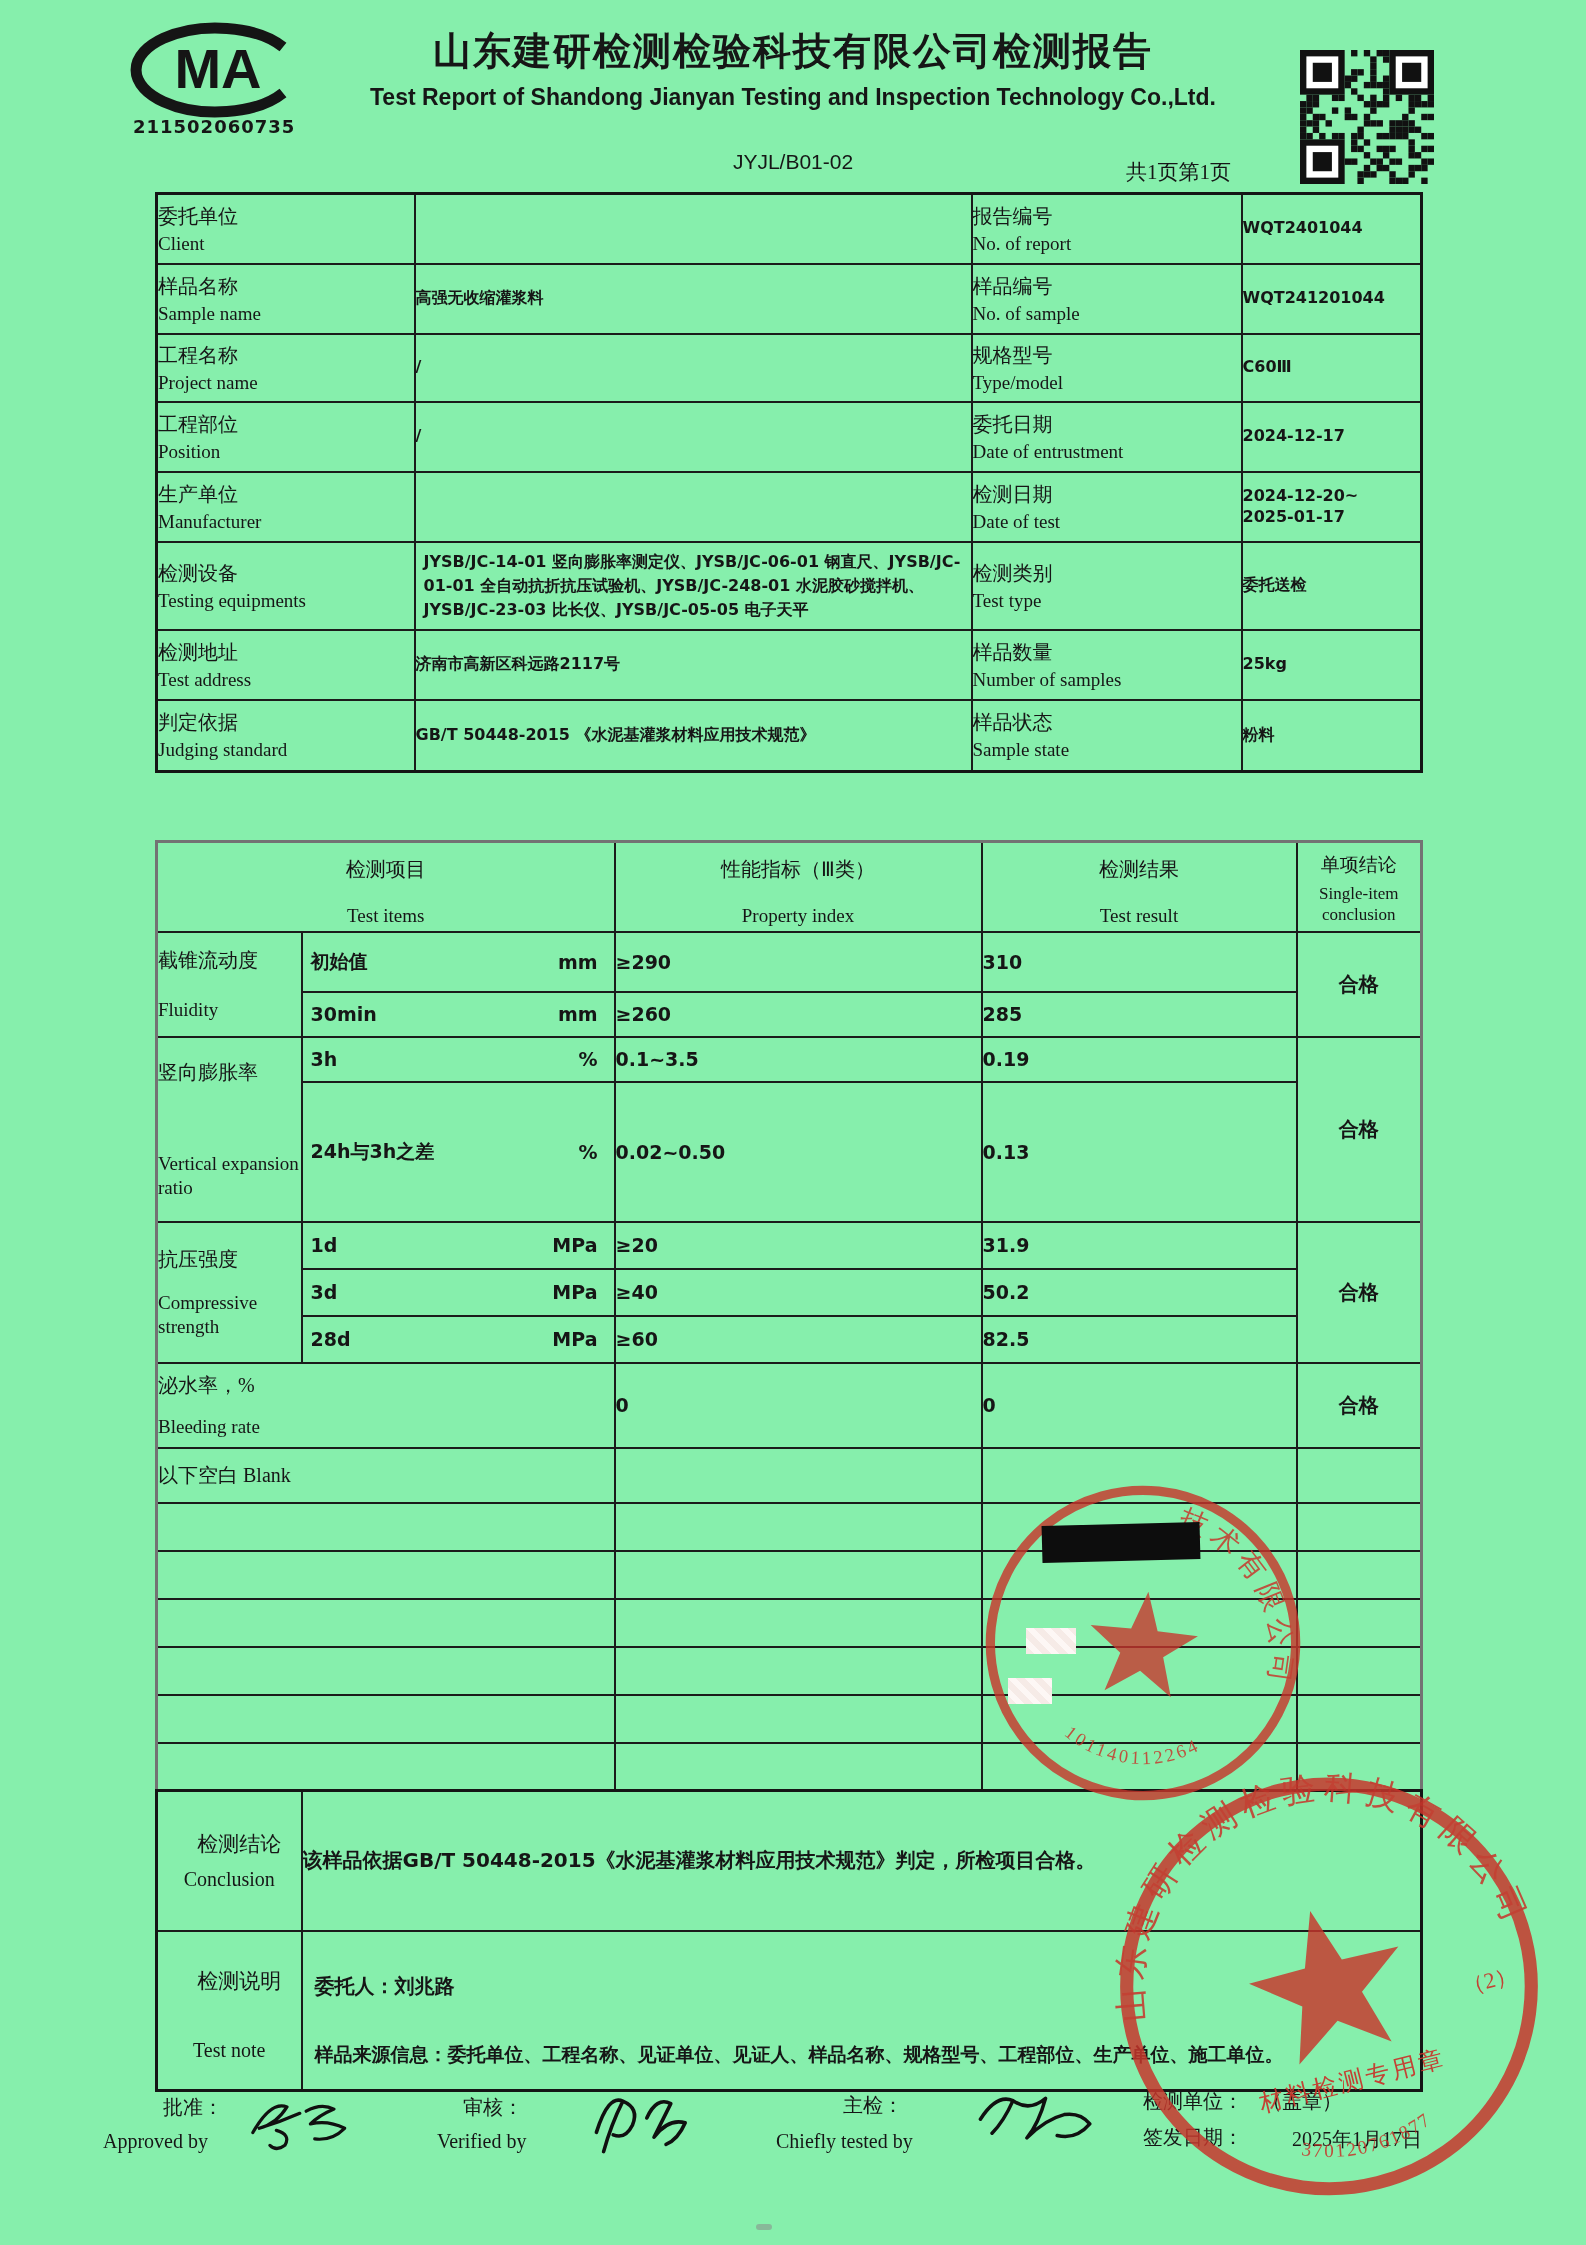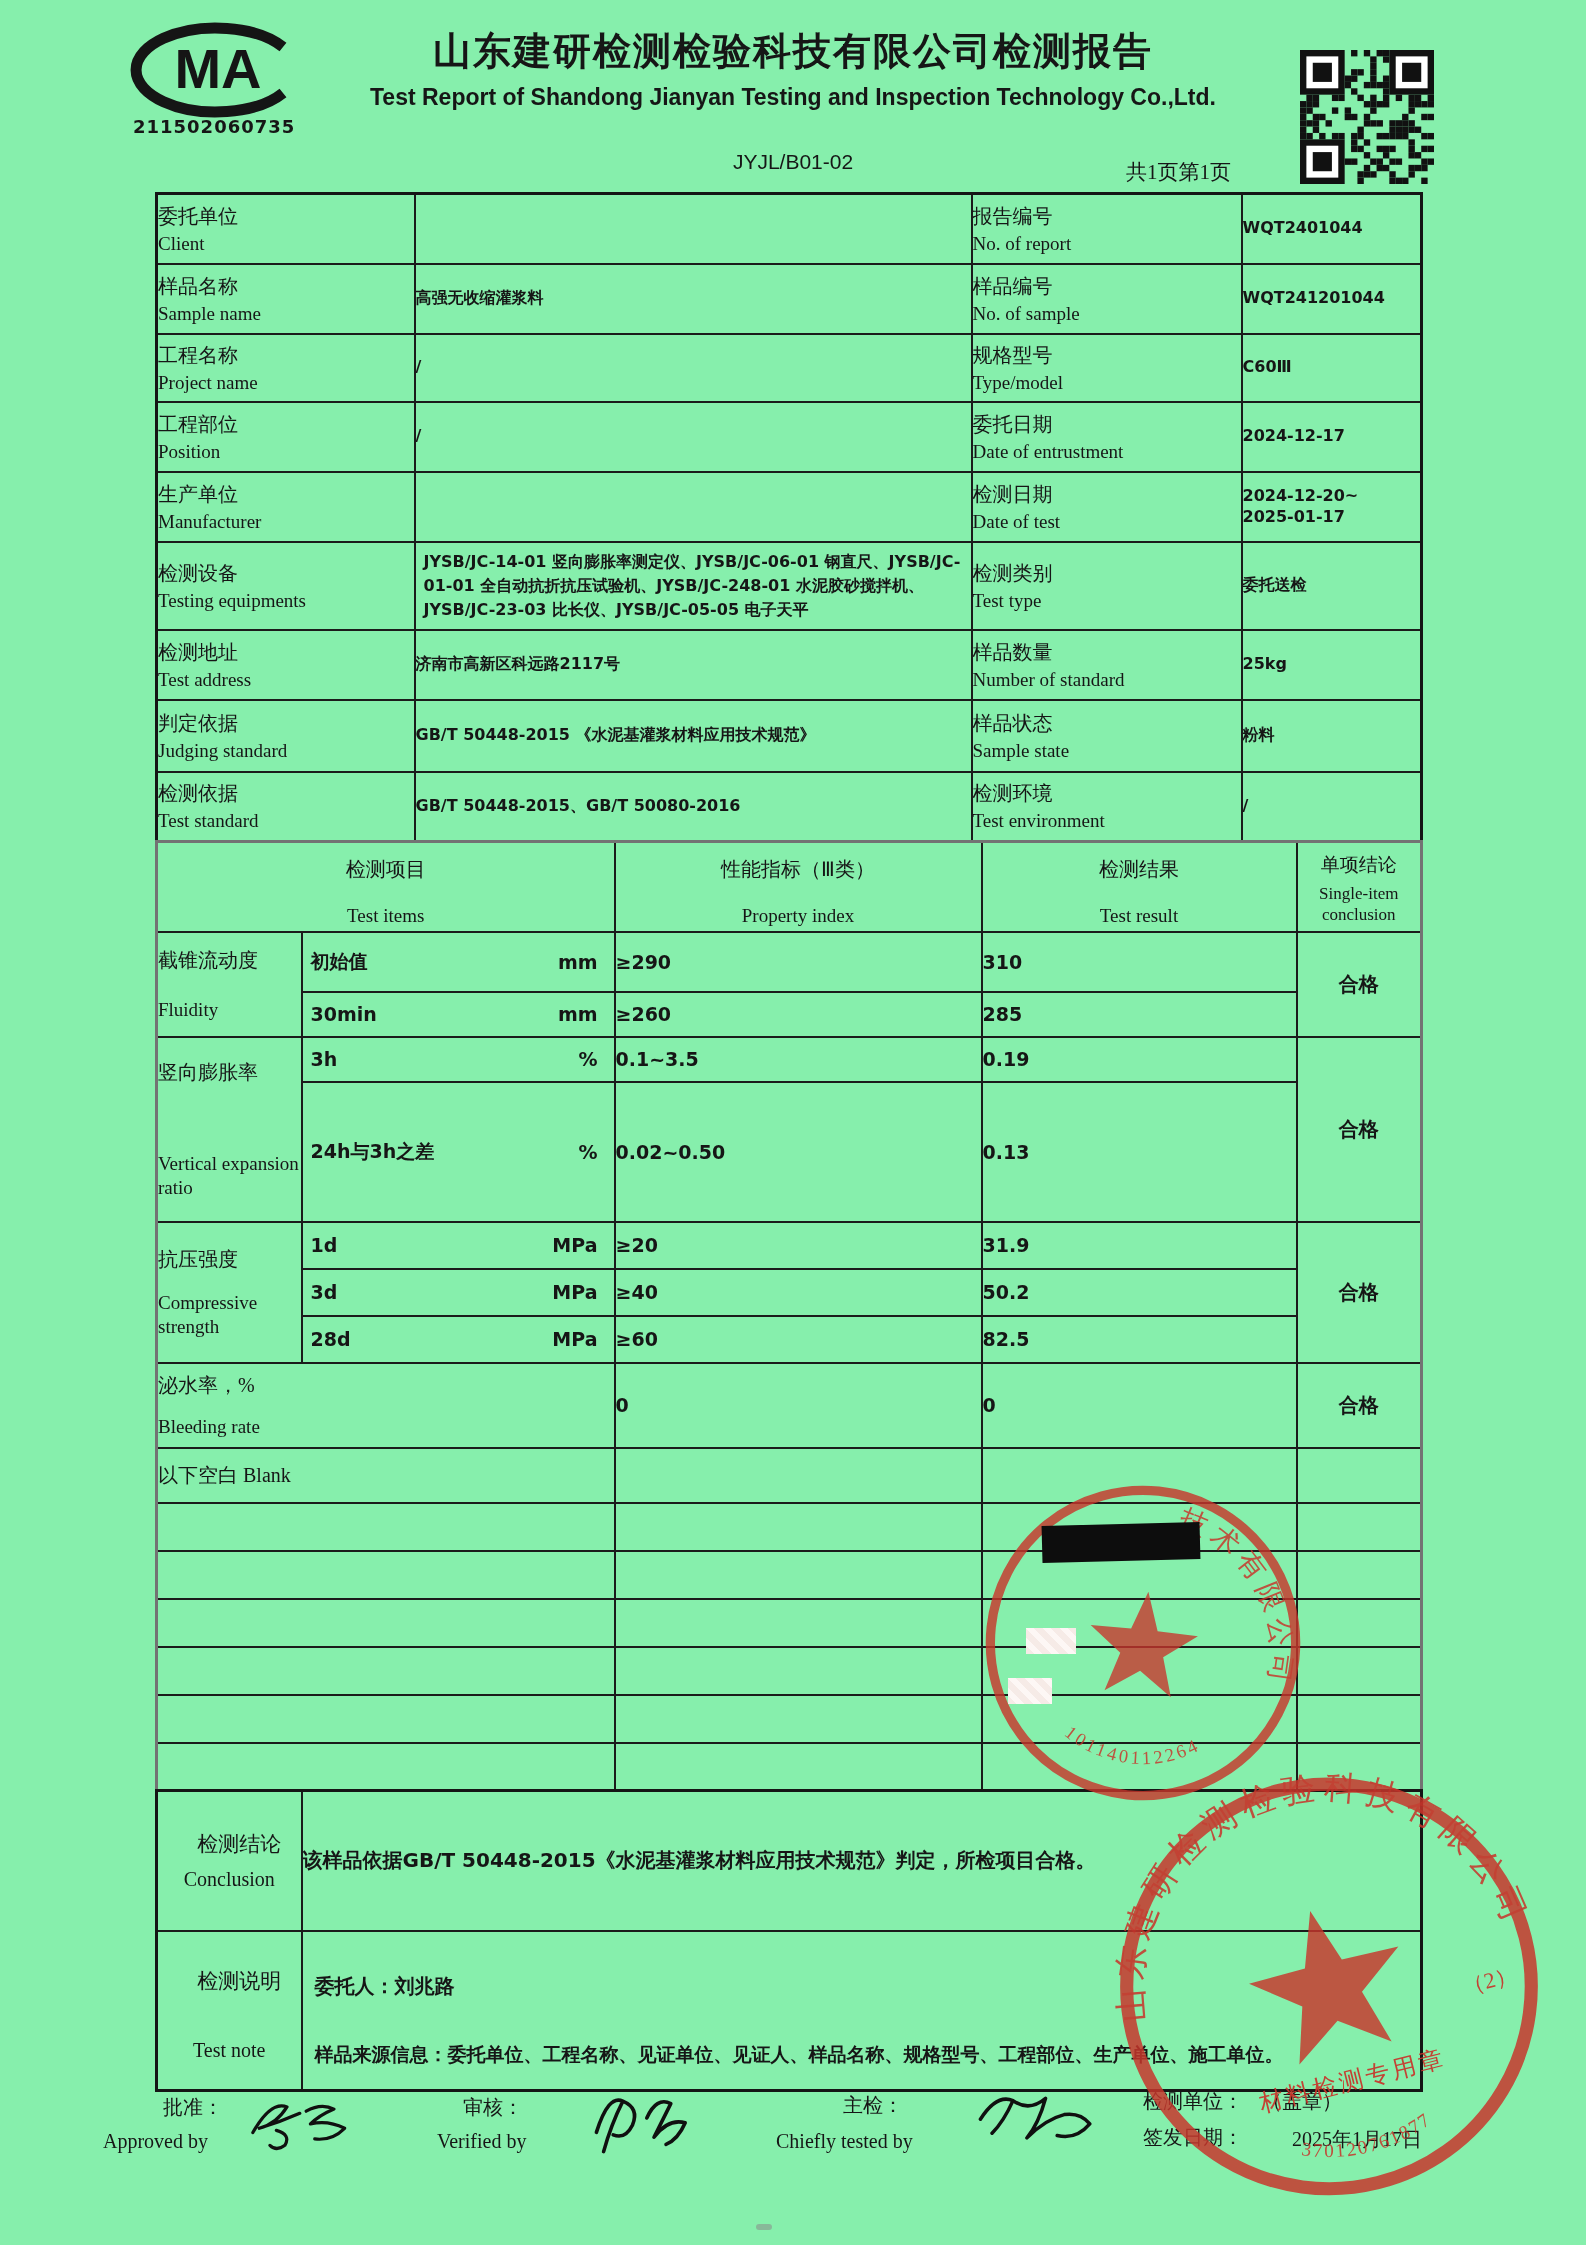--- a/index.html
+++ b/index.html
@@ -324,47 +324,35 @@
       <td class="val">委托送检</td>
     </tr>
     <tr class="rh70">
       <td class="lblcell">
             <div class="cn">检测地址</div>
             <div class="en">Test address</div>
           </td>
       <td class="val">济南市高新区科远路2117号</td>
       <td class="lblcell">
             <div class="cn">样品数量</div>
-            <div class="en">Number of standard</div>
+            <div class="en">Number of samples</div>
           </td>
       <td class="val">25kg</td>
     </tr>
     <tr class="rh72">
       <td class="lblcell">
             <div class="cn">判定依据</div>
             <div class="en">Judging standard</div>
           </td>
       <td class="val">GB/T 50448-2015 《水泥基灌浆材料应用技术规范》</td>
       <td class="lblcell">
             <div class="cn">样品状态</div>
             <div class="en">Sample state</div>
           </td>
       <td class="val">粉料</td>
-    </tr>
-    <tr class="rh70">
-      <td class="lblcell">
-            <div class="cn">检测依据</div>
-            <div class="en">Test standard</div>
-          </td>
-      <td class="val">GB/T 50448-2015、GB/T 50080-2016</td>
-      <td class="lblcell">
-            <div class="cn">检测环境</div>
-            <div class="en">Test environment</div>
-          </td>
-      <td class="val">/</td>
     </tr>
   </tbody>
     </table>
 
   <table class="grid" id="results-table">
     <colgroup>
         <col style="width:145px">
         <col style="width:313px">
         <col style="width:367px">
         <col style="width:315px">

